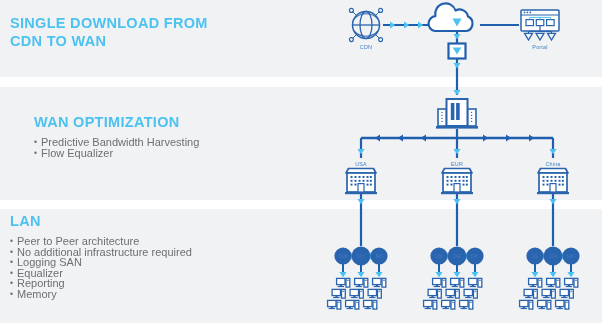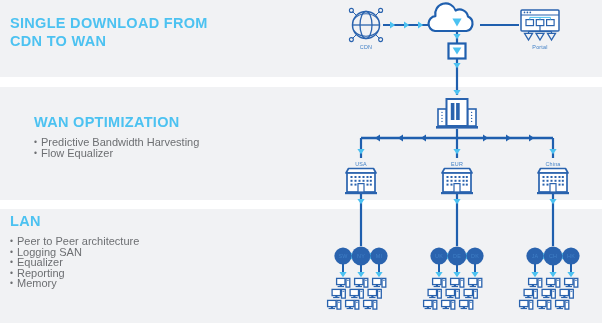--- a/index.html
+++ b/index.html
@@ -78,20 +78,21 @@
     <div class="bullets">
       <div class="bullet">Predictive Bandwidth Harvesting</div>
       <div class="bullet">Flow Equalizer</div>
     </div>
   </div>
 
   <div class="text-col" style="top:212px;">
     <div class="heading">LAN</div>
     <div class="bullets">
       <div class="bullet">Peer to Peer architecture</div>
+      <div class="bullet">No additional infrastructure required</div>
       <div class="bullet">Logging SAN</div>
       <div class="bullet">Equalizer</div>
       <div class="bullet">Reporting</div>
       <div class="bullet">Memory</div>
     </div>
   </div>
 
   <div id="diagram">
     <svg width="602" height="323" viewBox="0 0 602 323" xmlns="http://www.w3.org/2000/svg">
       <defs>

